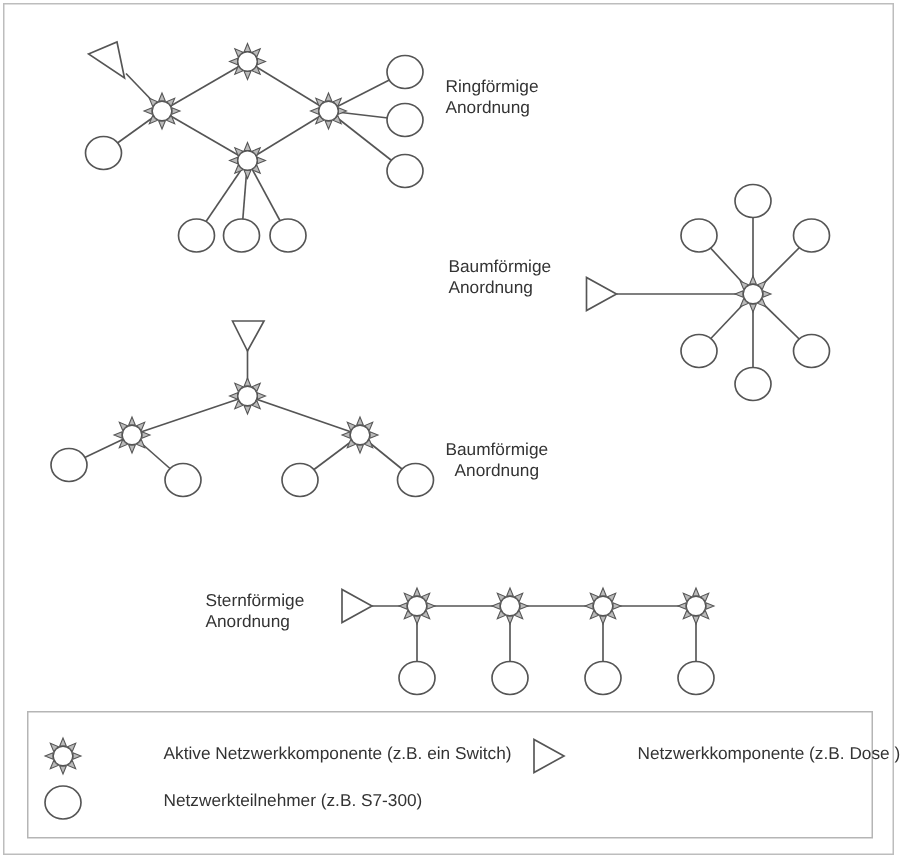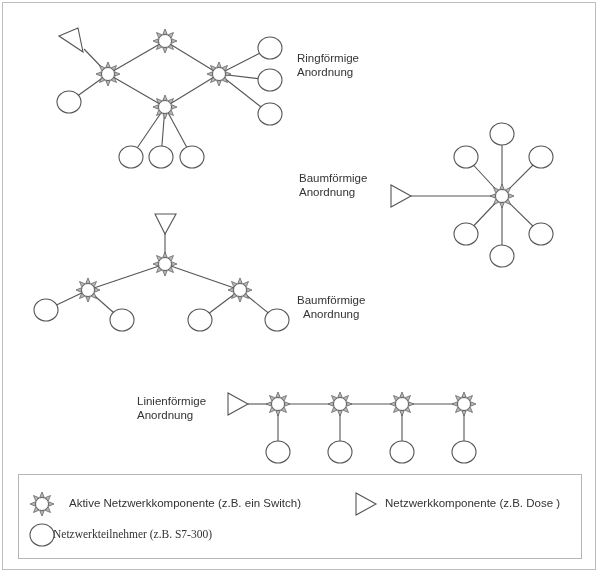--- a/index.html
+++ b/index.html
@@ -1,21 +1,21 @@
 <!DOCTYPE html>
 <html><head>
 <meta charset="utf-8">
 <style>
   html, body { margin:0; padding:0; background:#ffffff; }
   body { width:600px; height:574px; position:relative; overflow:hidden; font-family:"Liberation Sans", sans-serif; }
   .frame { position:absolute; left:2px; top:2px; width:594px; height:568px; border:1px solid #bdbdbd; box-sizing:border-box; }
   svg#diagram { position:absolute; left:0; top:0; }
   .lbl { position:absolute; font-size:11.5px; line-height:14px; color:#333; }
   .legend-box { position:absolute; left:18px; top:474px; width:564px; height:85px; border:1px solid #b5b5b5; box-sizing:border-box; }
-  .leg-text { position:absolute; font-size:11.5px; color:#333; white-space:nowrap; }
+  .leg-text { position:absolute; font-size:11.5px; color:#333; white-space:nowrap;margin-left:40px; }
 </style>
 </head>
 <body>
 
 <div class="frame"></div>
 
 <svg id="diagram" width="600" height="574">
   <g id="edges">
       <line x1="108" y1="74" x2="165" y2="41" stroke="#555555" stroke-width="1.1"></line>
       <line x1="165" y1="41" x2="219" y2="74" stroke="#555555" stroke-width="1.1"></line>
@@ -219,21 +219,21 @@
 </div>
 <div class="lbl" style="left:299px;top:171px;">
   <div>Baumförmige</div>
   <div>Anordnung</div>
 </div>
 <div class="lbl" style="left:297px;top:293px;text-align:center;">
   <div>Baumförmige</div>
   <div>Anordnung</div>
 </div>
 <div class="lbl" style="left:137px;top:394px;">
-  <div>Linienförmige</div>
+  <div>Sternförmige</div>
   <div>Anordnung</div>
 </div>
 
 <div class="legend-box"></div>
 <svg width="600" height="574" style="position:absolute;left:0;top:0;pointer-events:none;">
   <g id="legend-icons">
       <g>
         <polygon points="54,504 48.644647926577086,506.20196592431284 48.644647926577086,501.79803407568716" fill="#bbb" stroke="#555" stroke-width="0.7"></polygon>
         <polygon points="50.48528137423857,512.4852813742385 45.141450570456485,510.2555006445031 48.255500644503094,507.14145057045647" fill="#bbb" stroke="#555" stroke-width="0.7"></polygon>
         <polygon points="42,516 39.79803407568718,510.6446479265771 44.20196592431282,510.6446479265771" fill="#bbb" stroke="#555" stroke-width="0.7"></polygon>
@@ -243,13 +243,13 @@
         <polygon points="42,492 44.20196592431282,497.3553520734229 39.79803407568717,497.3553520734229" fill="#bbb" stroke="#555" stroke-width="0.7"></polygon>
         <polygon points="50.48528137423857,495.5147186257614 48.255500644503094,500.85854942954353 45.141450570456485,497.7444993554969" fill="#bbb" stroke="#555" stroke-width="0.7"></polygon>
         <circle cx="42" cy="504" r="6.5" fill="#fff" stroke="#555" stroke-width="0.9"></circle>
       </g>
       <ellipse cx="42" cy="535" rx="12" ry="11" fill="#fff" stroke="#555555" stroke-width="1.1"></ellipse>
       <polygon points="356,493 356,515 376,504" fill="#fff" stroke="#555555" stroke-width="1.1"></polygon>
     </g>
 </svg>
 <div class="leg-text" style="left:69px;top:497px;">Aktive Netzwerkkomponente (z.B. ein Switch)</div>
 <div class="leg-text" style="left:385px;top:497px;">Netzwerkkomponente (z.B. Dose )</div>
-<div class="leg-text" style="left:53px;top:528px;font-family:Liberation Serif, serif;">Netzwerkteilnehmer (z.B. S7-300)</div>
+<div class="leg-text" style="left:69px;top:528px;">Netzwerkteilnehmer (z.B. S7-300)</div>
 
 </body></html>

